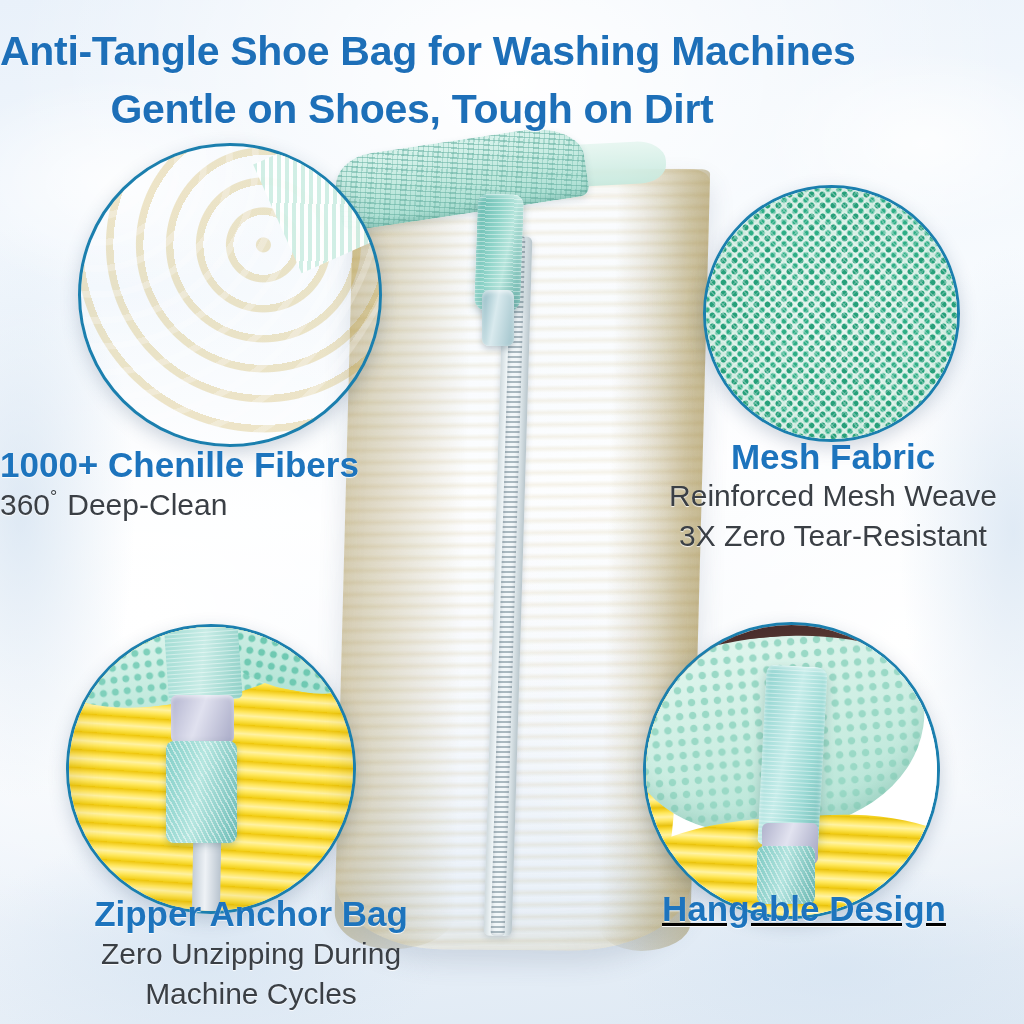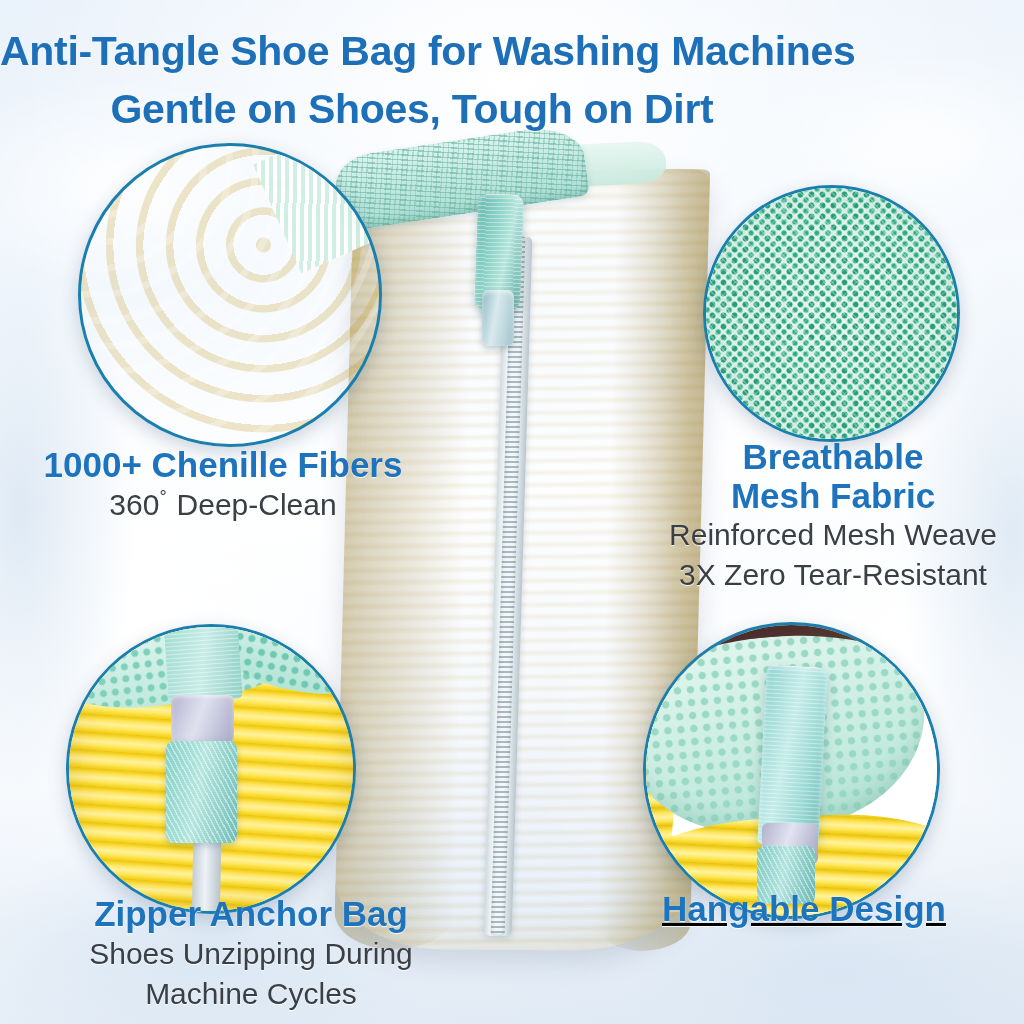--- a/index.html
+++ b/index.html
@@ -445,21 +445,21 @@
     font-size: 30px;
     line-height: 1.33;
     text-shadow: 0 1px 1px rgba(255,255,255,.85);
   }
   .feat-sub .deg {
     font-size: 18px;
     vertical-align: 12px;
     letter-spacing: 10px;
   }
 
-  .f-fibers { left: 0px;   top: 444px; width: 446px; text-align: center; }
+  .f-fibers { left: 0px;   top: 444px; width: 446px; }
   .f-mesh   { left: 642px; top: 437px; width: 382px; text-align: center; }
   .f-zipper { left: 0px;   top: 893px; width: 424px; text-align: center; margin-left: 39px; }
   .f-hang   { left: 584px; top: 888px; width: 440px; text-align: center; text-decoration: underline; }
 
   .f-mesh .feat-head { line-height: 1.12; }
 </style>
 </head>
 <body>
 
 <div id="page">
@@ -520,29 +520,28 @@
   </div>
 
   <div class="feat f-fibers">
     <div class="feat-head">1000+ Chenille Fibers</div>
     <div class="feat-sub">
       <span>360</span><span class="deg">°</span><span>Deep-Clean</span>
     </div>
   </div>
 
   <div class="feat f-mesh">
-    <div class="feat-head">Breathable</div>
     <div class="feat-head">Mesh Fabric</div>
     <div class="feat-sub">Reinforced Mesh Weave</div>
     <div class="feat-sub">3X Zero Tear-Resistant</div>
   </div>
 
   <div class="feat f-zipper">
     <div class="feat-head">Zipper Anchor Bag</div>
-    <div class="feat-sub">Shoes Unzipping During</div>
+    <div class="feat-sub">Zero Unzipping During</div>
     <div class="feat-sub">Machine Cycles</div>
   </div>
 
   <div class="feat f-hang">
     <div class="feat-head">Hangable Design</div>
   </div>
 
 </div>
 
 </body></html>

